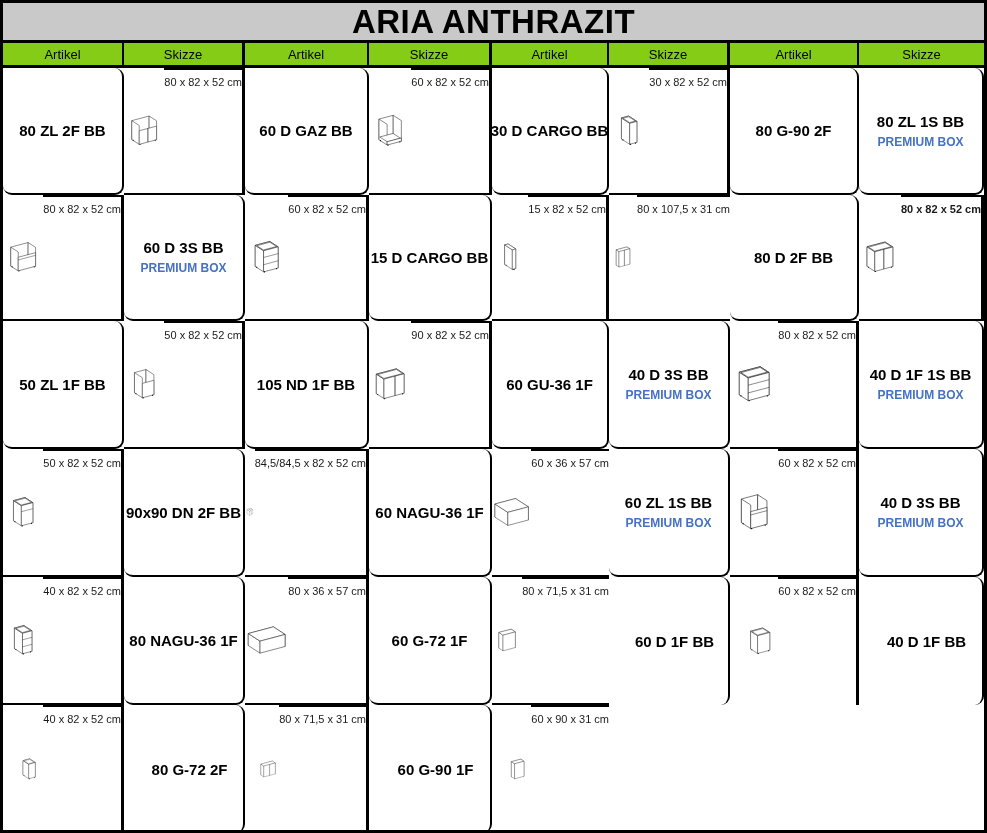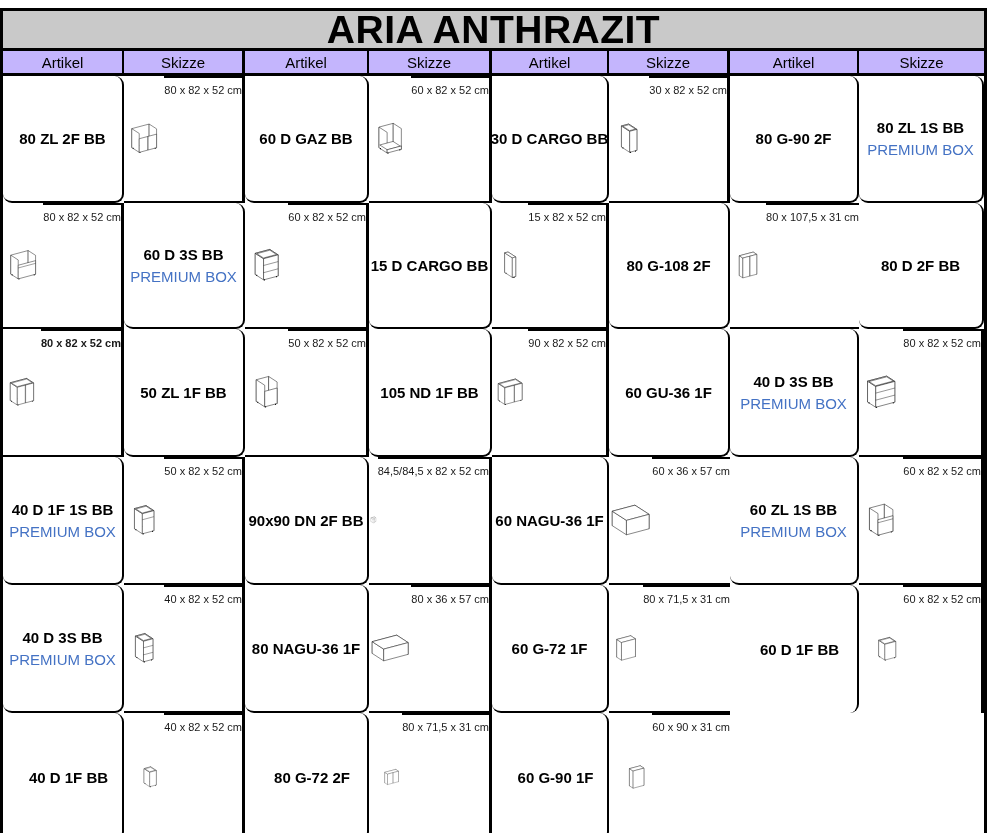--- a/index.html
+++ b/index.html
@@ -1,34 +1,34 @@
 <!DOCTYPE html>
 <html><head>
 <meta charset="utf-8">
 <style>
   html,body{margin:0;padding:0;background:#fff;font-family:"Liberation Sans",sans-serif;}
   #page{width:987px;height:833px;box-sizing:border-box;background:#fff;}
   .title{box-sizing:border-box;width:987px;height:40px;background:#c9c9c9;
          border:3px solid #000;border-bottom:none;
          display:flex;align-items:center;justify-content:center;
-         font-size:39px;font-weight:bold;color:#000;letter-spacing:0.5px;margin-top:8px;}
+         font-size:33px;font-weight:bold;color:#000;letter-spacing:0.5px;}
   #tbl{box-sizing:border-box;width:987px;height:793px;border:3px solid #000;
        display:grid;overflow:hidden;
        grid-template-columns:121px 121px 124px 123px 117px 121px 129px 125px;
        grid-template-rows:25px 127px 126px 128px 128px 128px 128px;background:#fff;}
-  .hcell{box-sizing:border-box;background:#c4b5fd;border-right:2px solid #000;border-bottom:3px solid #000;
-         display:flex;align-items:center;justify-content:center;font-size:15px;color:#000;}
+  .hcell{box-sizing:border-box;background:#84cc16;border-right:2px solid #000;border-bottom:3px solid #000;
+         display:flex;align-items:center;justify-content:center;font-size:13px;color:#000;}
   .cell{box-sizing:border-box;border-right:2px solid #000;border-bottom:2px solid #000;
         overflow:hidden;background:#fff;}
   .pair-end{border-right-width:3px;}
   .last-col{border-right:none;}
   .last-row{border-bottom:none;padding-left:12px;}
   .art{display:flex;flex-direction:column;align-items:center;justify-content:center;gap:5px;border-radius:9px;}
   .code{font-size:15px;font-weight:bold;color:#000;white-space:nowrap;}
-  .premium{font-size:15px;font-weight:normal;white-space:nowrap;}
+  .premium{font-size:12px;font-weight:bold;white-space:nowrap;}
   .skz{display:flex;flex-direction:row;}
   .sketch{flex:1;display:flex;align-items:center;justify-content:center;overflow:hidden;}
   .sketch svg{width:100%;height:100%;display:block;}
   .dims{height:23px;border-top:2px solid #000;display:flex;align-items:center;justify-content:center;
         font-size:11px;color:#1a1a1a;white-space:nowrap;}
   .dims.bold{font-weight:bold;}
 </style>
 </head>
 <body>
 
@@ -154,23 +154,20 @@
             <polygon points="67.1,90.0 41.7,73.6 41.7,9.0 67.1,25.4" fill="#fff" stroke="#111111" stroke-width="1.4" stroke-linejoin="round"></polygon>
             <polygon points="67.1,25.4 78.3,22.4 52.9,6.0 41.7,9.0" fill="#fff" stroke="#111111" stroke-width="1.4" stroke-linejoin="round"></polygon>
             <polygon points="67.1,90.0 78.3,87.0 78.3,22.4 67.1,25.4" fill="#fff" stroke="#111111" stroke-width="1.4" stroke-linejoin="round"></polygon>
             <polygon points="68.5,88.4 71.2,88.4 71.2,92.0 68.5,92.0" fill="#000"></polygon>
             <polygon points="72.2,87.4 74.9,87.4 74.9,91.0 72.2,91.0" fill="#000"></polygon>
             <polygon points="45.1,74.6 47.7,74.6 47.7,78.2 45.1,78.2" fill="#000"></polygon>
           </svg>
         </div>
         <div class="dims">15 x 82 x 52 cm</div>
       </div>
-      <div class="cell art">
-        <div class="code">80 G-108 2F</div>
-      </div>
       <div class="cell skz last-col">
         <div class="sketch">
           <svg viewBox="0 0 120 98" preserveAspectRatio="xMidYMid meet" xmlns="http://www.w3.org/2000/svg">
             <polygon points="31.0,84.4 77.2,72.1 77.2,6.0 31.0,18.3" fill="#fff" stroke="#111111" stroke-width="1.4" stroke-linejoin="round"></polygon>
             <polygon points="89.0,79.7 77.2,72.1 77.2,6.0 89.0,13.6" fill="#fff" stroke="#111111" stroke-width="1.4" stroke-linejoin="round"></polygon>
             <polygon points="42.8,92.0 31.0,84.4 31.0,18.3 42.8,25.9" fill="#fff" stroke="#111111" stroke-width="1.4" stroke-linejoin="round"></polygon>
             <polygon points="42.8,25.9 89.0,13.6 77.2,6.0 31.0,18.3" fill="#fff" stroke="#111111" stroke-width="1.4" stroke-linejoin="round"></polygon>
             <polygon points="42.8,92.0 89.0,79.7 89.0,13.6 42.8,25.9" fill="#fff" stroke="#111111" stroke-width="1.4" stroke-linejoin="round"></polygon>
             <polyline points="65.4,86.0 65.4,19.9" fill="none" stroke="#111111" stroke-width="1.2"></polyline>
             <polyline points="66.4,85.7 66.4,19.6" fill="none" stroke="#111111" stroke-width="1.2"></polyline>

